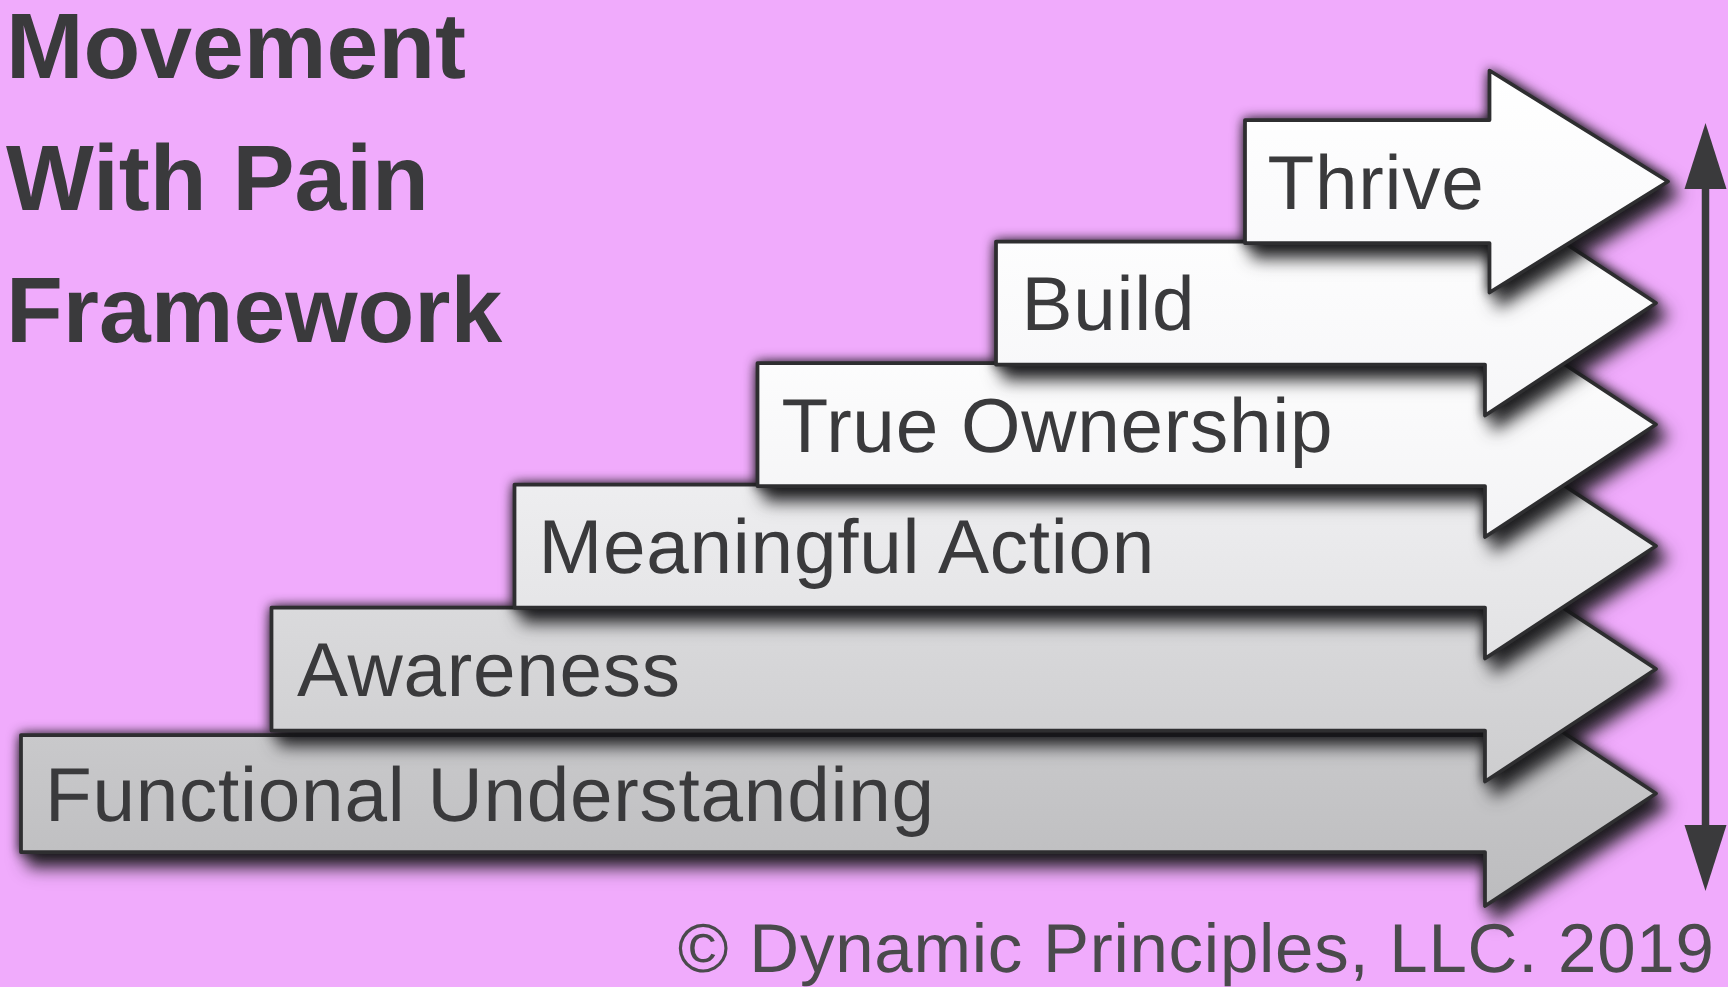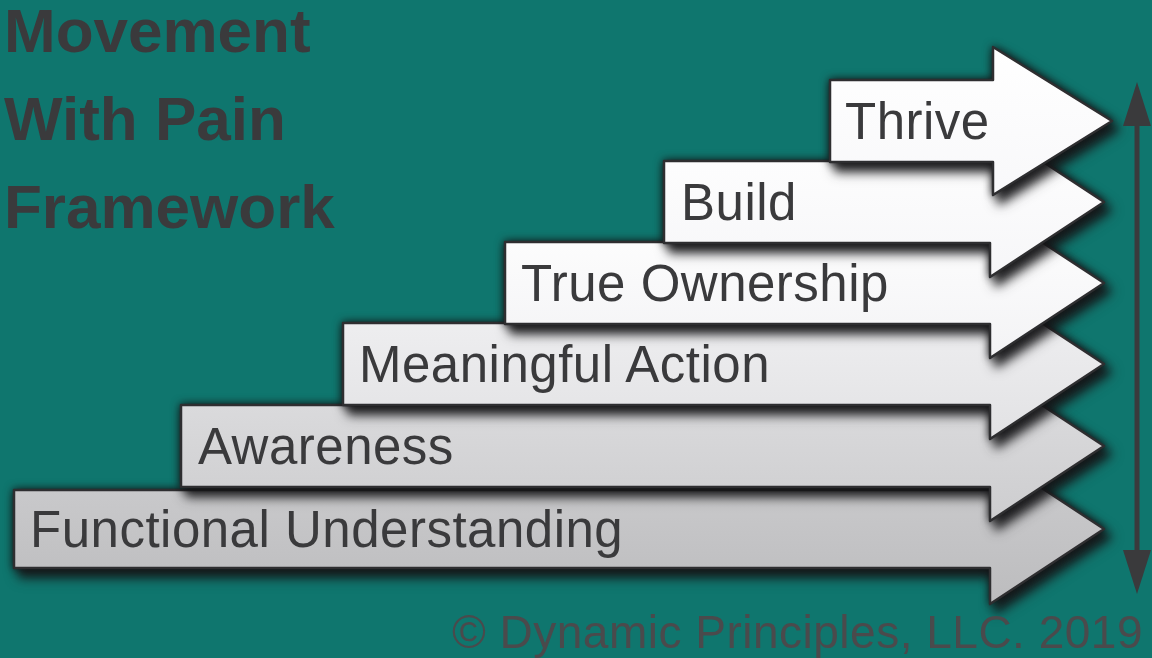--- a/index.html
+++ b/index.html
@@ -8,21 +8,21 @@
     background: #000000;
     width: 1152px;
     height: 658px;
     overflow: hidden;
     font-family: "Liberation Sans", "DejaVu Sans", sans-serif;
   }
   #stage {
     position: relative;
     width: 1152px;
     height: 658px;
-    background: #0f766e;
+    background: #f0abfc;
   }
   svg { display: block; }
 
   
   .arrow {
     filter: drop-shadow(0 0 4px rgba(18,18,20,0.95))
             drop-shadow(6px 8px 5px rgba(22,22,24,0.9));
   }
   .arrow polygon {
     stroke: #2e2e30;

